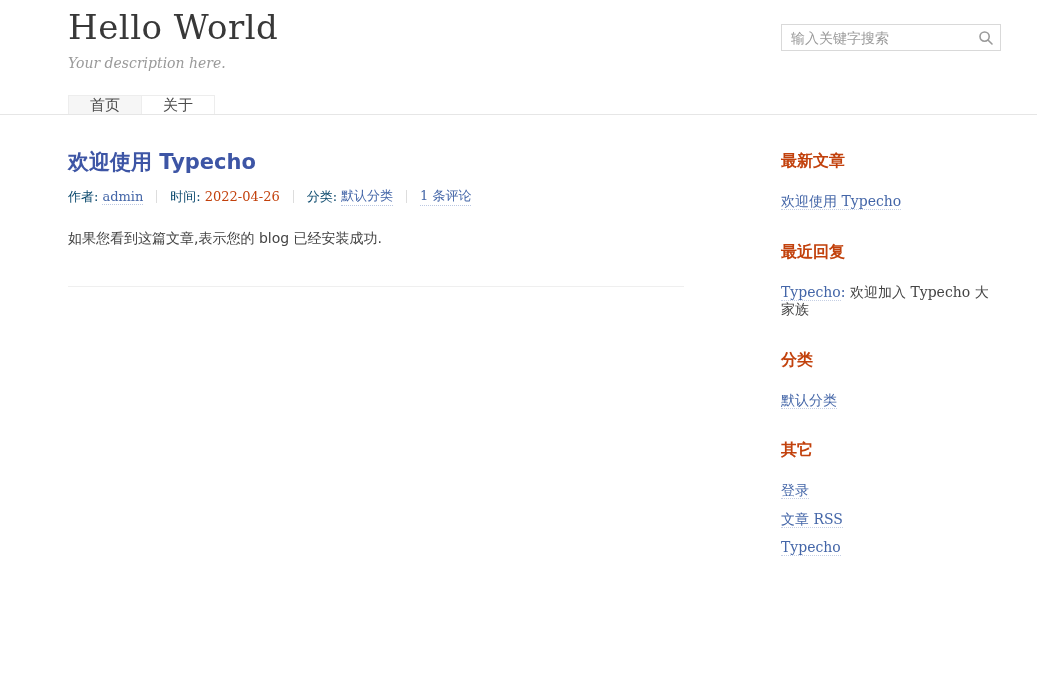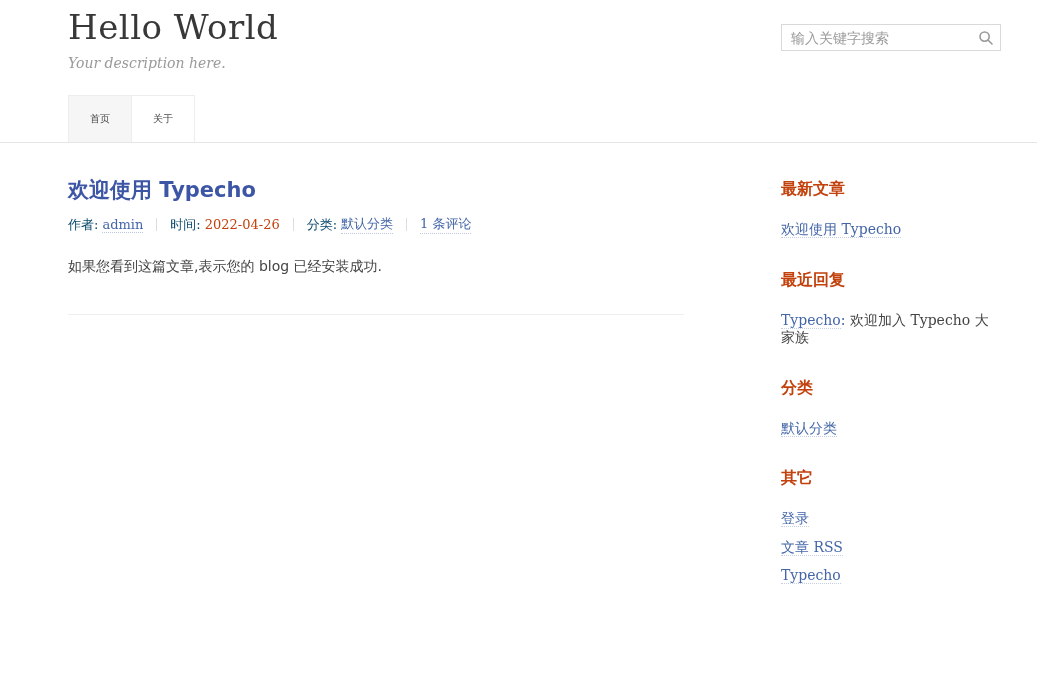--- a/index.html
+++ b/index.html
@@ -64,22 +64,22 @@
 
   
   .main-nav {
     margin-top: 24px;
     padding-left: 68px;
     border-bottom: 1px solid #e6e6e6;
     font-size: 0;
   }
   .nav-tab {
     display: inline-block;
-    padding: 16px 21px;
-    font-size: 10px;
+    padding: 2px 21px;
+    font-size: 15px;
     line-height: 14px;
     color: #4a4a4a;
     text-decoration: none;
     border: 1px solid #ededed;
     border-bottom: none;
     background: #ffffff;
     margin-bottom: 0;
     vertical-align: bottom;
     cursor: pointer;
   }

